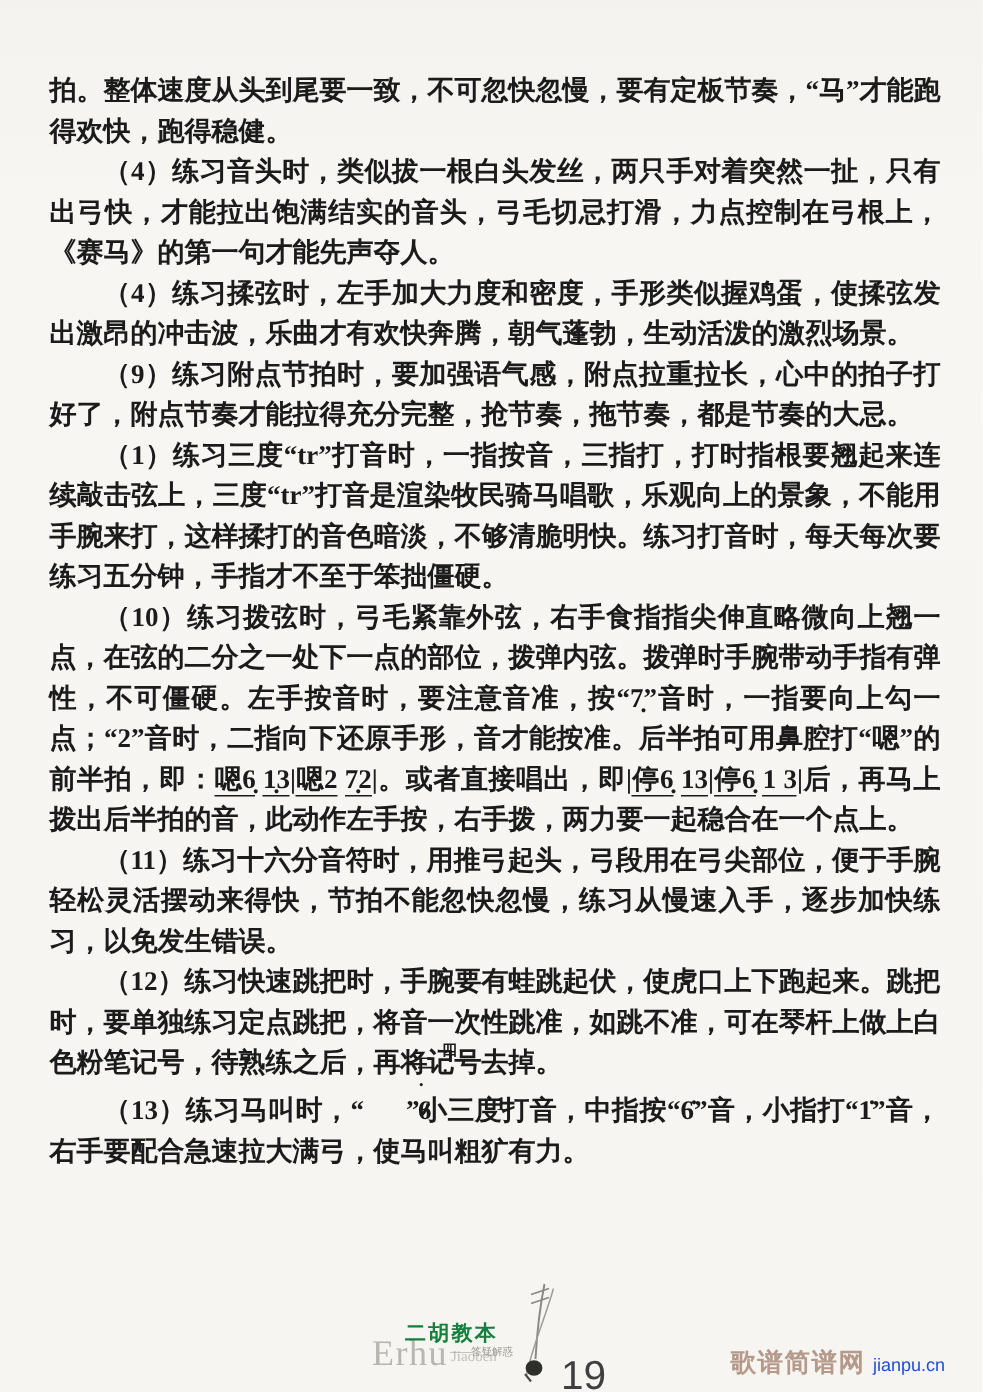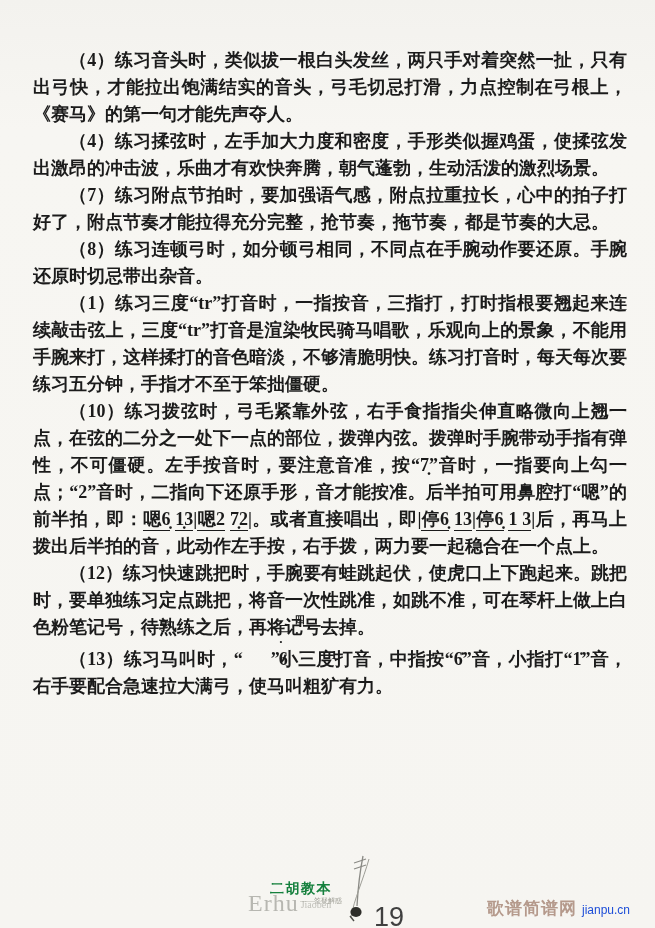--- a/index.html
+++ b/index.html
@@ -40,26 +40,27 @@
   .watermark{position:absolute;left:487px;top:897px;font-size:17px;white-space:nowrap;}
   .wm-site{color:#b59a8c;letter-spacing:1px;font-weight:bold;}
   .wm-domain{color:#1d4ed8;margin-left:5px;font-family:"Liberation Sans","DejaVu Sans",sans-serif;font-size:12px;}
 </style>
 </head>
 <body>
 
 <div class="page">
 
   <div class="body-text">
+      <p class="para"><span>拍。整体速度从头到尾要一致，不可忽快忽慢，要有定板节奏，“马”才能跑得欢快，跑得稳健。</span></p>
       <p class="para indent"><span>（4）练习音头时，类似拔一根白头发丝，两只手对着突然一扯，只有出弓快，才能拉出饱满结实的音头，弓毛切忌打滑，力点控制在弓根上，《赛马》的第一句才能先声夺人。</span></p>
       <p class="para indent"><span>（4）练习揉弦时，左手加大力度和密度，手形类似握鸡蛋，使揉弦发出激昂的冲击波，乐曲才有欢快奔腾，朝气蓬勃，生动活泼的激烈场景。</span></p>
-      <p class="para indent"><span>（7）练习附点节拍时，要加强语气感，附点拉重拉长，心中的拍子打好了，附点节奏才能拉得充分完整，抢节奏，拖节奏，都是节奏的大忌。</span></p>
-      <p class="para indent"><span>（8）练习连顿弓时，如分顿弓相同，不同点在手腕动作要还原。手腕还原时切忌带出杂音。</span></p>
+      <p class="para indent"><span>（9）练习附点节拍时，要加强语气感，附点拉重拉长，心中的拍子打好了，附点节奏才能拉得充分完整，抢节奏，拖节奏，都是节奏的大忌。</span></p>
       <p class="para indent"><span>（1）练习三度“tr”打音时，一指按音，三指打，打时指根要翘起来连续敲击弦上，三度“tr”打音是渲染牧民骑马唱歌，乐观向上的景象，不能用手腕来打，这样揉打的音色暗淡，不够清脆明快。练习打音时，每天每次要练习五分钟，手指才不至于笨拙僵硬。</span></p>
       <p class="para indent"><span>（10）练习拨弦时，弓毛紧靠外弦，右手食指指尖伸直略微向上翘一点，在弦的二分之一处下一点的部位，拨弹内弦。拨弹时手腕带动手指有弹性，不可僵硬。左手按音时，要注意音准，按“7̣”音时，一指要向上勾一点；“2”音时，二指向下还原手形，音才能按准。后半拍可用鼻腔打“嗯”的前半拍，即：</span><span class="u">嗯6̣</span><span> </span><span class="u">1̣3</span><span>|</span><span class="u">嗯2</span><span> </span><span class="u">7̣2</span><span>|。或者直接唱出，即|</span><span class="u">停6̣</span><span> </span><span class="u">13</span><span>|</span><span class="u">停6̣</span><span> </span><span class="u">1 3</span><span>|后，再马上拨出后半拍的音，此动作左手按，右手拨，两力要一起稳合在一个点上。</span></p>
+      <p class="para indent"><span>（11）练习十六分音符时，用推弓起头，弓段用在弓尖部位，便于手腕轻松灵活摆动来得快，节拍不能忽快忽慢，练习从慢速入手，逐步加快练习，以免发生错误。</span></p>
       <p class="para indent"><span>（12）练习快速跳把时，手腕要有蛙跳起伏，使虎口上下跑起来。跳把时，要单独练习定点跳把，将音一次性跳准，如跳不准，可在琴杆上做上白色粉笔记号，待熟练之后，再将记号去掉。</span></p>
       <p class="para indent"><span>（13）练习马叫时，“</span><span class="stk"><span class="f">二</span><span class="d">·</span><span class="b">6</span></span><span class="stk sm"><span class="f">四</span><span class="d">·</span><span class="b">1</span></span><span>”小三度打音，中指按“6̇”音，小指打“1̇”音，右手要配合急速拉大满弓，使马叫粗犷有力。</span></p>
     </div>
 
   <div class="footer">
     <div class="brand-en"><span class="erhu-word">Erhu</span><span class="jiaoben-word">Jiaoben</span></div>
     <div class="brand-cn">二胡教本</div>
     <div class="brand-sub">——答疑解惑</div>
     <svg class="erhu-svg" width="34" height="72" viewBox="0 0 34 72">
       <path d="M21 2 C19 12 16 34 15 52" stroke="#8a8a85" fill="none" stroke-width="1.3"></path>

